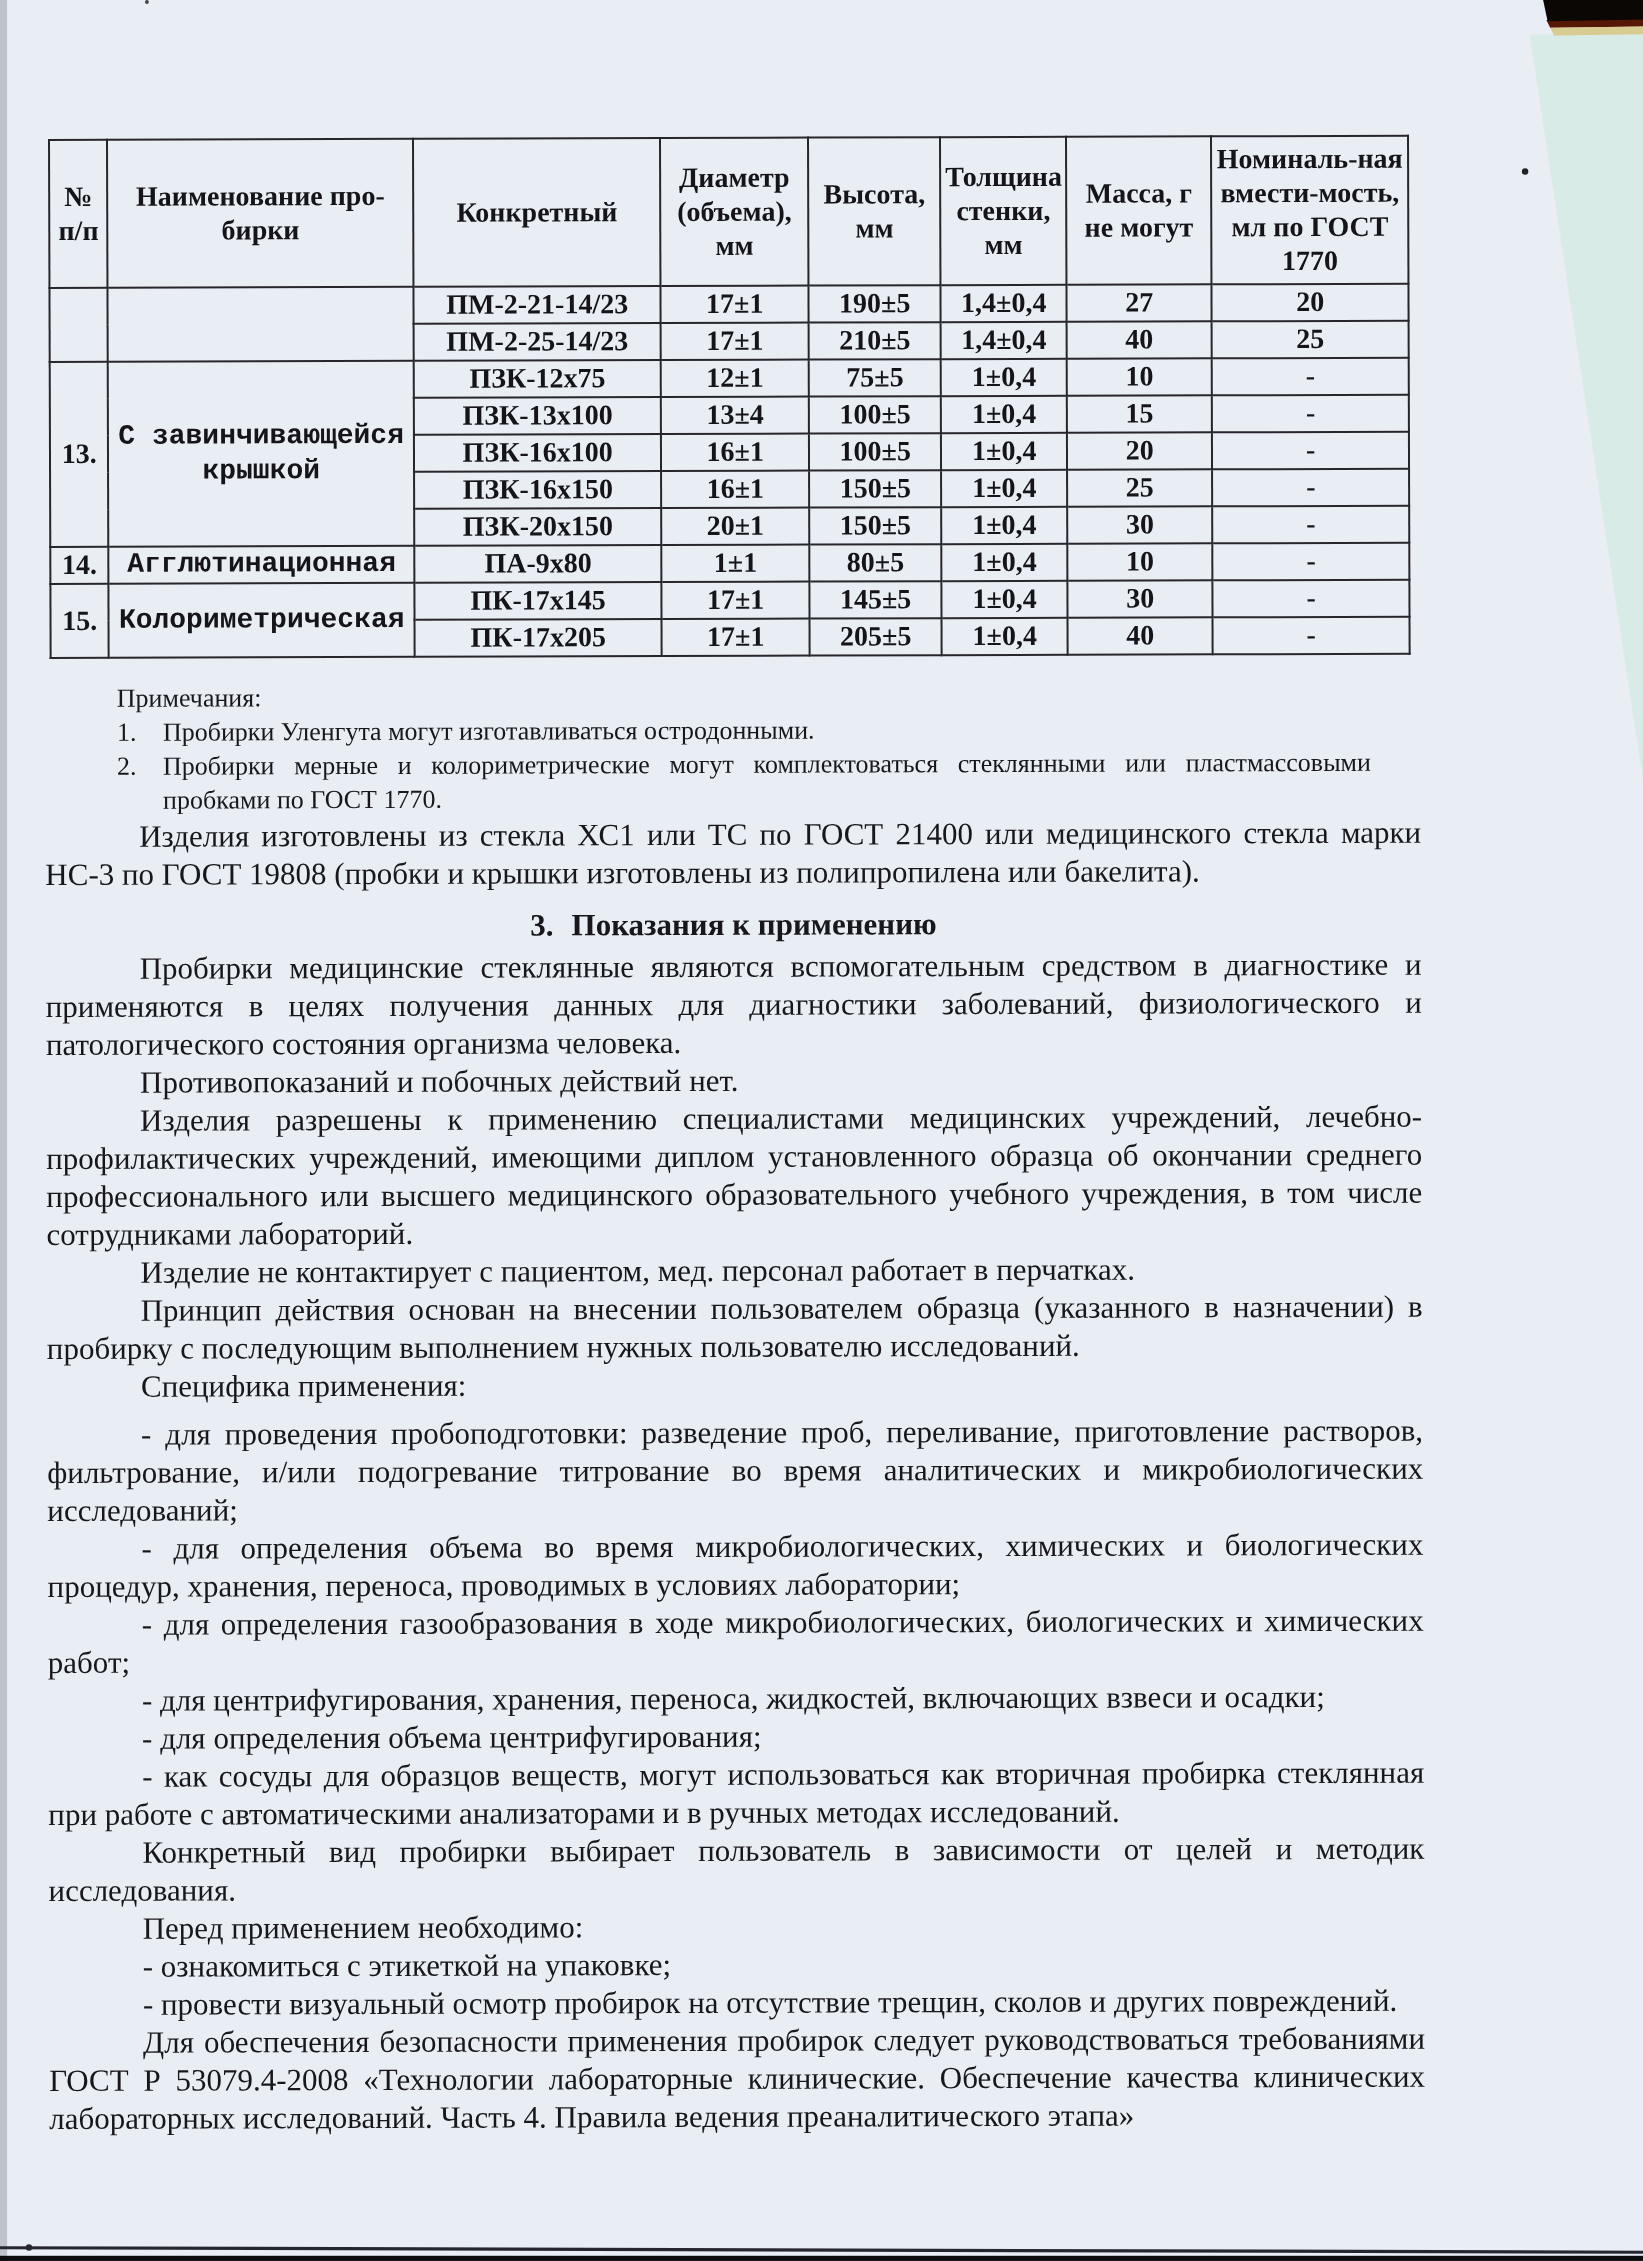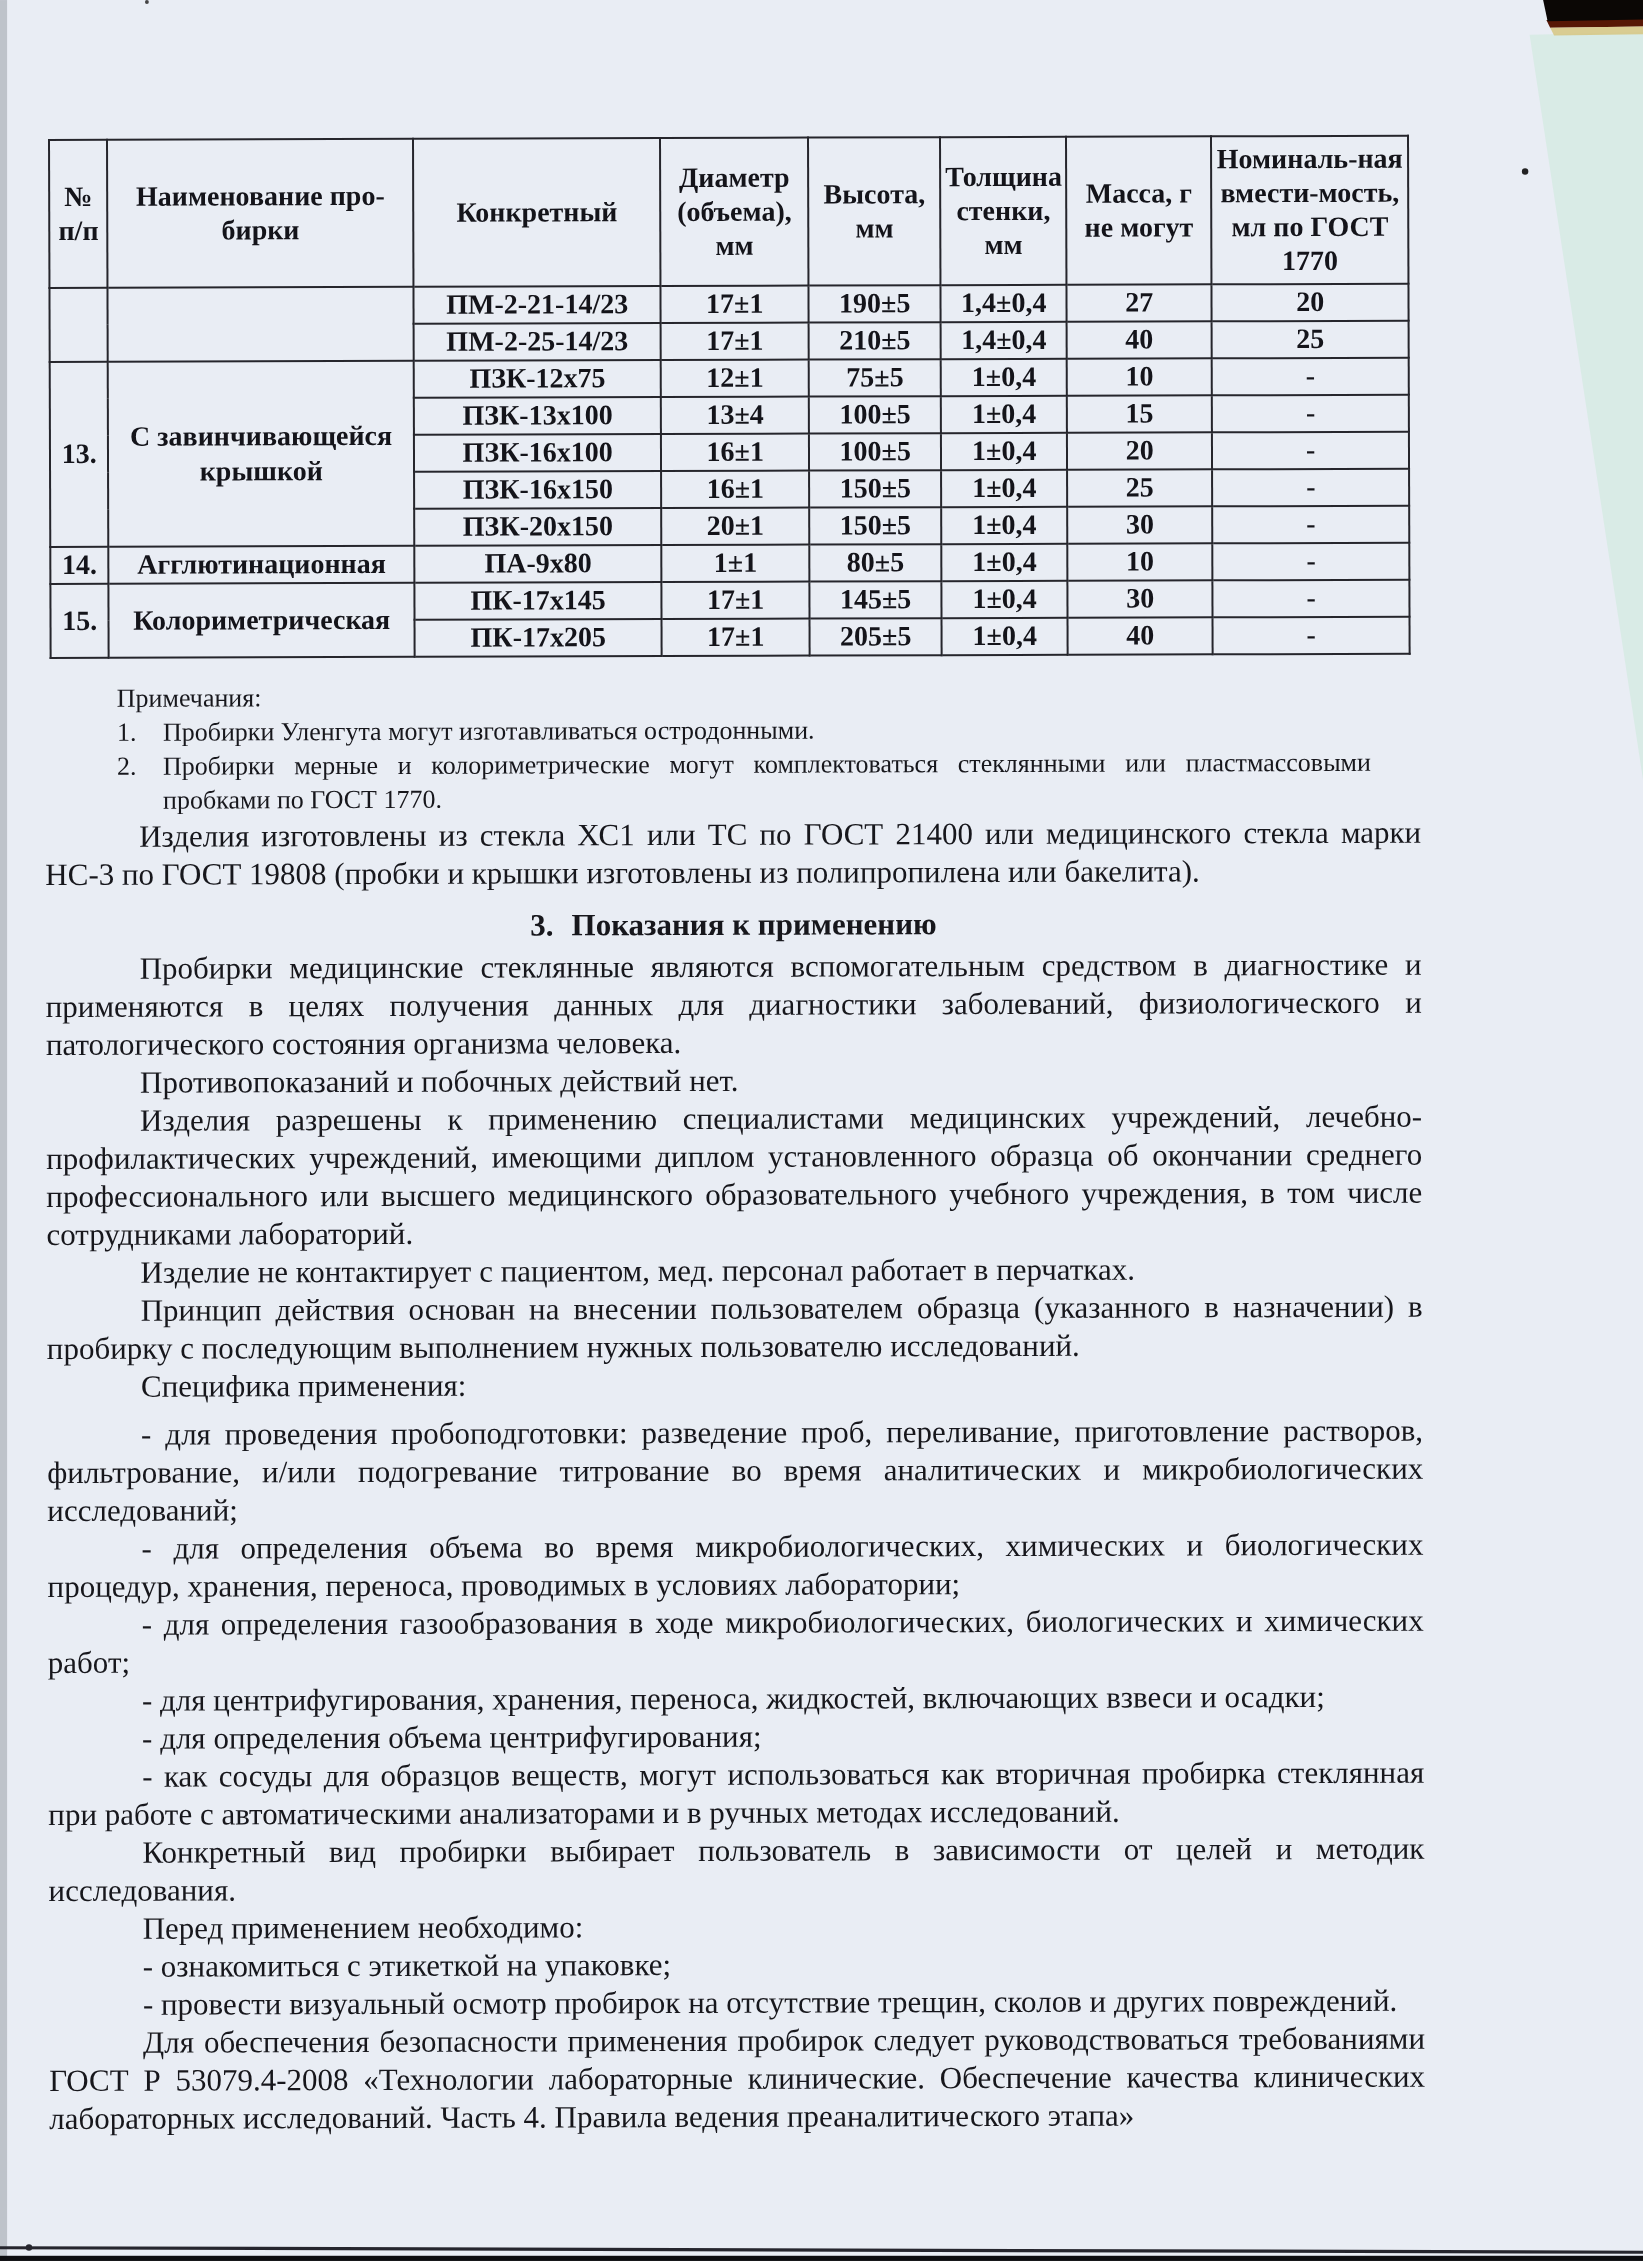--- a/index.html
+++ b/index.html
@@ -21,21 +21,21 @@
     font-size:28px;font-weight:bold;line-height:1.22;
     color:#14141a;
   }
   table.spec td,table.spec th{
     border:2.6px solid #26262c;
     padding:0 3.9px;vertical-align:middle;text-align:center;
     overflow:hidden;
   }
   table.spec th{height:146px;font-size:28px;}
   table.spec td{height:35px;}
-  td.name-cell{text-align:left;padding-left:6.4px;}
+  td.name-cell{text-align:left;padding-left:6.4px;font-family:Liberation Mono, monospace;}
   td.num-cell{text-align:left;padding-left:5.2px;}
   
   .notes{margin:23px 0 0 72px;font-size:26px;line-height:34px;width:1254px;}
   .notes-title{text-decoration:none;}
   .note-item{display:flex;align-items:flex-start;}
   .note-num{flex:0 0 46px;}
   .note-text{flex:1 1 auto;text-align:justify;}
   
   .bodytext{width:1376px;font-size:31px;line-height:38px;}
   .bodytext p{margin:0;text-align:justify;text-indent:94px;}

